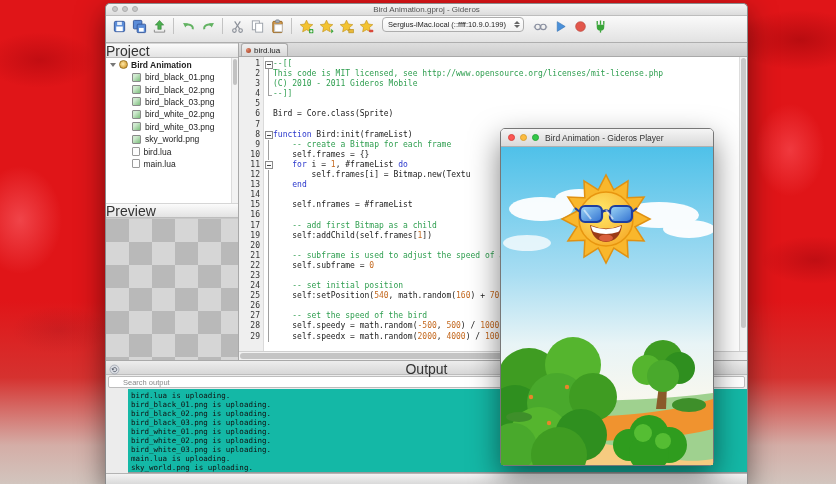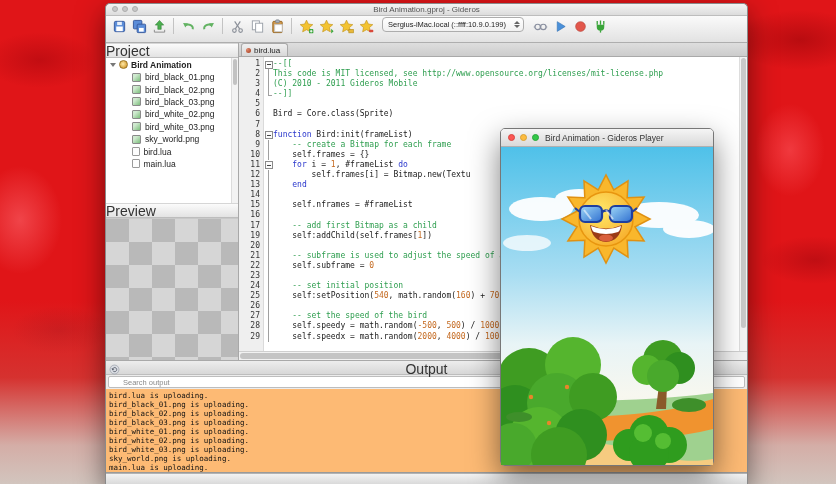--- a/index.html
+++ b/index.html
@@ -78,22 +78,22 @@
   .ed-vscroll{position:absolute;right:0;top:0;bottom:0;width:7px;background:#f3f3f3;border-left:1px solid #ddd;}
   .ed-vscroll .thumb{position:absolute;left:1px;right:1px;top:1px;height:92%;background:#c9c9c9;border-radius:3px;}
   
   .outbar{height:13px;flex:0 0 13px;background:linear-gradient(#ededed,#d7d7d7);border-top:1px solid #a9a9a9;border-bottom:1px solid #bdbdbd;
     position:relative;display:flex;justify-content:center;font-size:14px;color:#333;}
   .outbar .clear-btn{position:absolute;left:3px;top:1px;width:11px;height:11px;}
   .searchrow{flex:0 0 14px;background:#ececec;display:flex;align-items:center;padding:0 2px;}
   .search-input{width:100%;height:12px;border:1px solid #bdbdbd;border-radius:2px;background:#fff;
     font-size:7.5px;color:#333;padding:0 14px;box-sizing:border-box;font-family:"Liberation Sans",sans-serif;outline:none;}
   .search-input::placeholder{color:#8a8a8a;}
-  .log{flex:1;background:#fdba74;border-bottom:1px solid #9a9a9a;overflow:hidden;
-    font-family:"DejaVu Sans Mono",monospace;font-size:7.5px;color:#111;padding:2px 0 0 3px;}
+  .log{flex:1;background:#14b8a6;border-bottom:1px solid #9a9a9a;overflow:hidden;
+    font-family:"DejaVu Sans Mono",monospace;font-size:7.5px;color:#111;padding:2px 0 0 3px;margin-left:22px;}
   .log-line{height:9px;line-height:9px;white-space:pre;}
   .statusbar{flex:0 0 10px;background:linear-gradient(#f3f3f3,#dadada);border-top:1px solid #b3b3b3;}
   
   .player{position:absolute;left:500px;top:128px;width:212px;z-index:2;border-radius:5px;
     box-shadow:0 12px 30px rgba(0,0,0,.5);background:#e8e8e8;border:1px solid #777;box-sizing:content-box;}
   .player .titlebar{height:17px;flex:0 0 17px;border-radius:4px 4px 0 0;background:linear-gradient(#f5f5f5,#d9d9d9);
     display:flex;align-items:center;justify-content:flex-start;border-bottom:1px solid #b0b0b0;}
   .player .dots{position:static;margin:0 6px 0 7px;display:flex;gap:5px;}
   .player .dot{width:7px;height:7px;}
   .dot.red{background:#fc5753;border-color:#d94440;}
@@ -463,22 +463,22 @@
       <input class="search-input" type="text" placeholder="Search output" style="">
     </div>
     <div class="log" id="log">
         <div class="log-line">bird.lua is uploading.</div>
         <div class="log-line">bird_black_01.png is uploading.</div>
         <div class="log-line">bird_black_02.png is uploading.</div>
         <div class="log-line">bird_black_03.png is uploading.</div>
         <div class="log-line">bird_white_01.png is uploading.</div>
         <div class="log-line">bird_white_02.png is uploading.</div>
         <div class="log-line">bird_white_03.png is uploading.</div>
+        <div class="log-line">main.lua is uploading.</div>
         <div class="log-line">sky_world.png is uploading.</div>
-        <div class="log-line">main.lua is uploading.</div>
         <div class="log-line">Uploading finished.</div>
       </div>
     <div class="statusbar"></div>
   </div>
 
   <div class="player">
     <div class="titlebar">
       <div class="dots">
         <span class="dot red"></span>
         <span class="dot yellow"></span>

